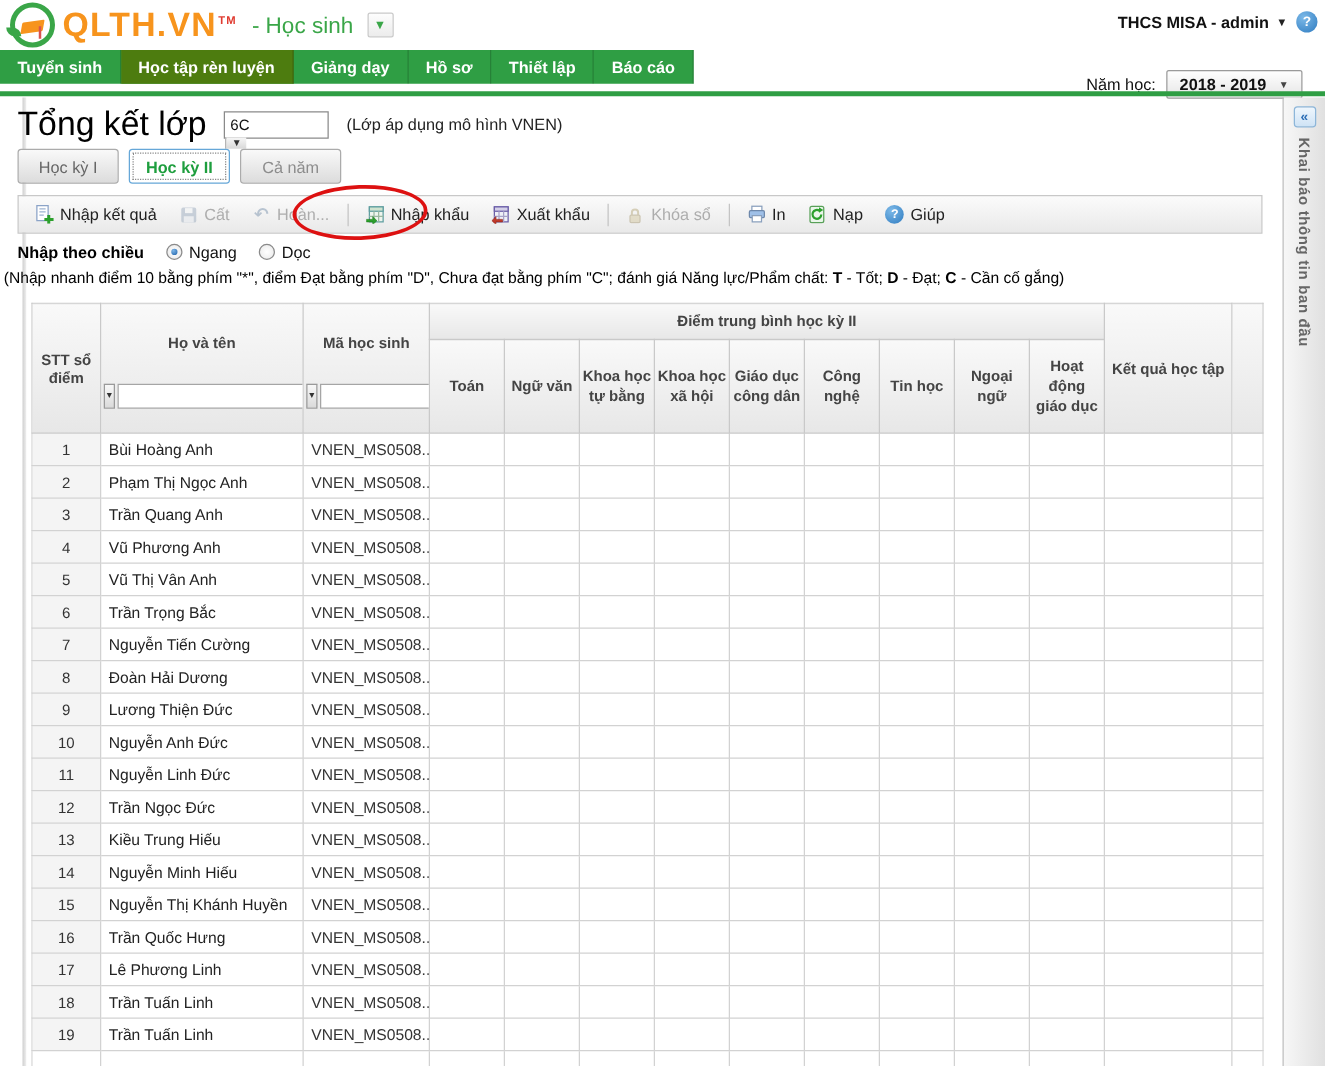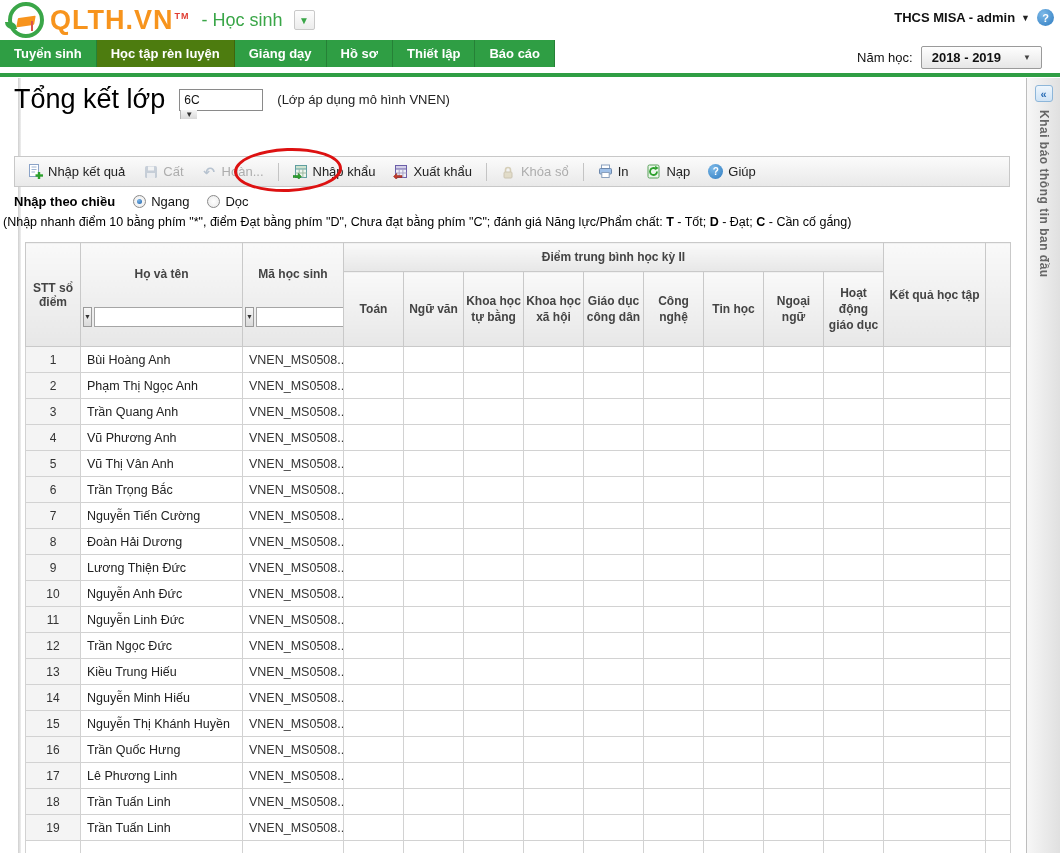--- a/index.html
+++ b/index.html
@@ -20,23 +20,23 @@
   .ctx-dd { display:inline-flex; align-items:center; justify-content:center; width:21px; height:20px; border:1px solid #c9c9c9; background:linear-gradient(#fdfdfd,#ececec); border-radius:2px; margin-left:5px; font-size:10px; color:#3aa648; cursor:pointer; }
   .account { position:absolute; right:30px; top:10px; display:flex; align-items:center; gap:6px; font-size:13px; font-weight:bold; color:#111; }
   .caret-down { font-size:9px; color:#222; }
   .help-circle { display:inline-flex; align-items:center; justify-content:center; width:17px; height:17px; border-radius:50%; background:radial-gradient(circle at 35% 30%, #7cb9e8, #2e7bc0); color:#fff; font-size:11px; font-weight:bold; }
   .topbar .help-circle { position:absolute; right:6px; top:9px; }
 
   
   .navbar { position:absolute; left:0; top:40px; height:27px; display:flex; background:#2f9e44; }
   .nav-tab { display:flex; align-items:center; padding:0 14px; color:#fff; font-size:13px; font-weight:bold; border-right:1px solid rgba(0,0,0,0.18); cursor:pointer; white-space:nowrap; }
   .nav-tab.active { background:#4d7c0f; }
-  .year-area { position:absolute; right:18px; top:46px; display:flex; align-items:center; gap:8px; }
+  .year-area { position:absolute; right:18px; top:56px; display:flex; align-items:center; gap:8px; }
   .year-label { font-size:13px; color:#111; }
-  .year-btn { display:flex; align-items:center; gap:22px; padding:3px 10px; border:1px solid #9a9a9a; border-radius:2px; background:linear-gradient(#fefefe,#e6e6e6); font-size:13px; font-weight:bold; color:#111; cursor:pointer; }
+  .year-btn { display:flex; align-items:center; gap:10px; padding:3px 10px; border:1px solid #9a9a9a; border-radius:2px; background:linear-gradient(#fefefe,#e6e6e6); font-size:13px; font-weight:bold; color:#111; cursor:pointer; }
   .year-btn .caret-down { font-size:8px; color:#444; }
   .green-line { position:absolute; left:0; top:73px; width:1060px; height:4px; background:#2f9e44; }
   .left-strip { position:absolute; left:18px; top:78px; width:3px; height:775px; background:linear-gradient(to right,#cfcfcf,#efefef); }
 
   
   .title-row { position:absolute; left:14px; top:84px; display:flex; align-items:center; gap:14px; }
   .page-title { font-size:27px; color:#000; }
   .combo { display:flex; width:84px; height:22px; border:1px solid #8a8a8a; background:#fff; cursor:pointer;flex-direction:column; }
   .combo .combo-val { flex:1; font-size:12px; color:#111; padding:3px 4px; }
   .combo .combo-arrow { width:17px; display:flex; align-items:center; justify-content:center; background:linear-gradient(#f6f6f6,#d9d9d9); border-left:1px solid #b5b5b5; font-size:8px; color:#333; }
@@ -139,20 +139,25 @@
 
   <div class="title-row">
     <span class="page-title">Tổng kết lớp</span>
     <span class="combo">
       <span class="combo-val">6C</span>
       <span class="combo-arrow">▼</span>
     </span>
     <span class="vnen-note">(Lớp áp dụng mô hình VNEN)</span>
   </div>
 
+  <div class="semester-row">
+    <button class="sem-btn">Học kỳ I</button>
+    <button class="sem-btn active">Học kỳ II</button>
+    <button class="sem-btn muted">Cả năm</button>
+  </div>
 
   <div class="toolbar">
     <div class="tb-item">
       <span class="tb-ico">
         <svg width="15" height="15">
             <rect x="1.5" y="0.5" width="9" height="12" fill="#fff" stroke="#8ba3c7"></rect>
             <line x1="3.5" y1="3" x2="8.5" y2="3" stroke="#9db3d1"></line>
             <line x1="3.5" y1="5.5" x2="8.5" y2="5.5" stroke="#9db3d1"></line>
             <line x1="3.5" y1="8" x2="7" y2="8" stroke="#9db3d1"></line>
             <line x1="11" y1="8" x2="11" y2="15" stroke="#2ca02c" stroke-width="2.4"></line>

